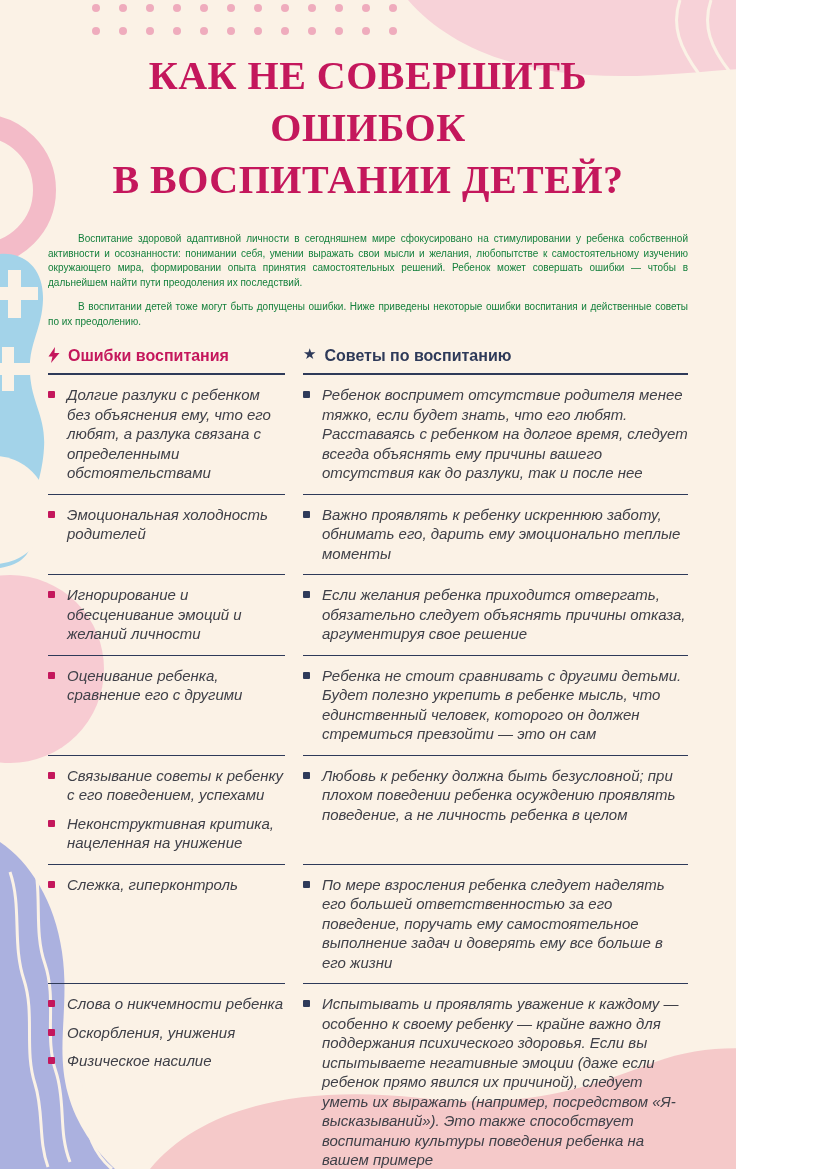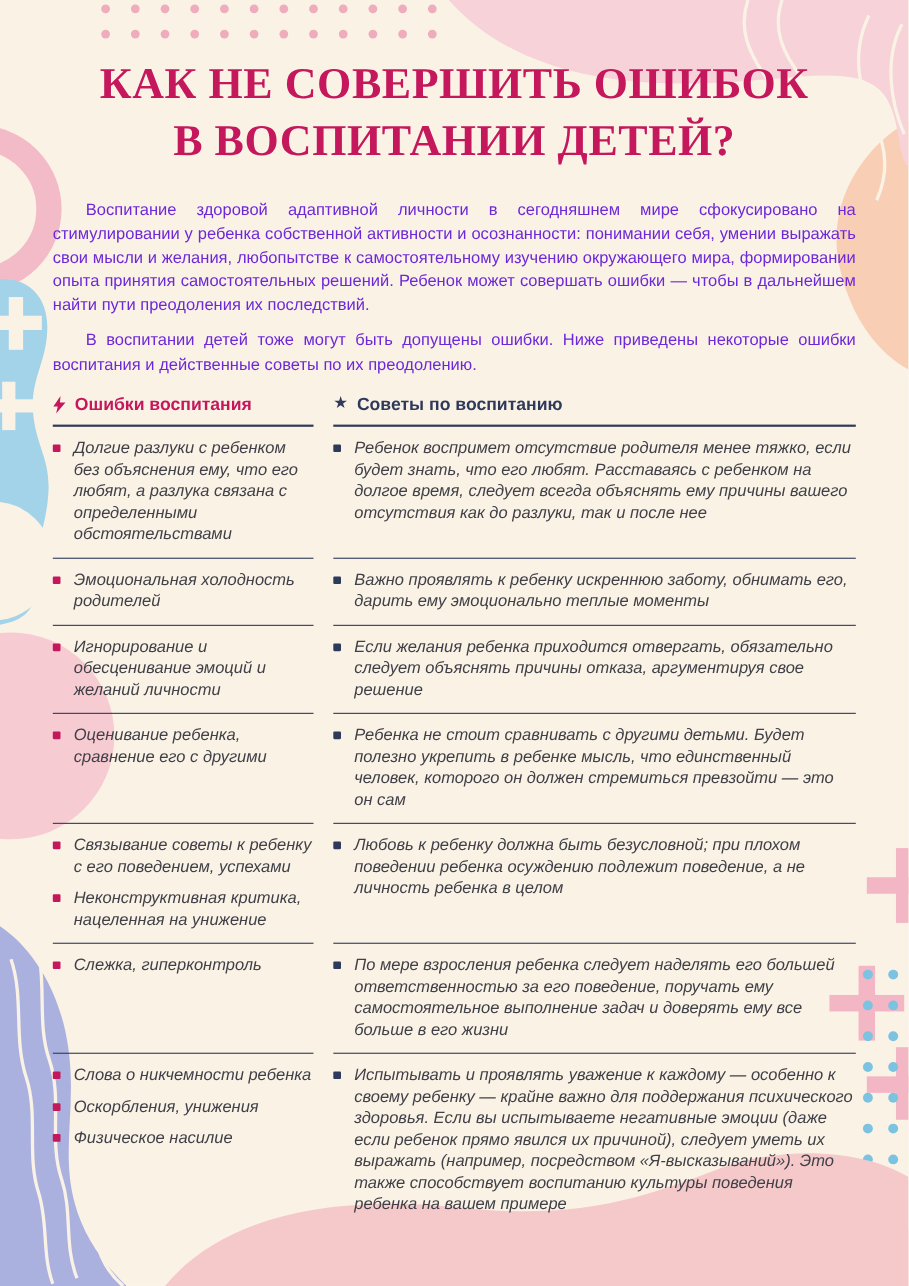--- a/index.html
+++ b/index.html
@@ -1,20 +1,20 @@
 <!DOCTYPE html>
 <html lang="ru"><head>
 <meta charset="utf-8">
 <style>
   * { margin:0; padding:0; box-sizing:border-box; }
   html,body { width:826px; height:1169px; }
   body { font-family:"Liberation Sans","DejaVu Sans",sans-serif; }
 
   .page {
-    position:relative; width:826px; height:1169px;
+    position:relative; width:736px; height:1169px;
     background:#FBF2E6; overflow:hidden;
   }
   .deco { position:absolute; inset:0; z-index:0; }
   .deco * { pointer-events:none; }
   .deco-abs { position:absolute; }
 
   .ring {
     position:absolute; left:-96px; top:114px; width:152px; height:152px;
     border:23px solid #F3BBC8; border-radius:50%;
   }
@@ -30,21 +30,21 @@
 
   h1.title {
     margin-top:50px; text-align:center;
     font-family:"Liberation Serif","DejaVu Serif",serif;
     font-weight:700; font-size:40px; line-height:1.3;
     color:#C4175C; letter-spacing:.5px;
   }
 
   p.intro {
     margin-top:26px; text-indent:30px; text-align:justify;
-    font-size:15px; line-height:1.45; color:#6d28d9;
+    font-size:10px; line-height:1.45; color:#15803d;
   }
   p.intro + p.intro { margin-top:10px; }
 
   .table { margin-top:18px; }
   .t-grid { display:grid; grid-template-columns:237px 1fr; column-gap:18px; }
 
   .t-head .t-cell {
     padding-bottom:8px; border-bottom:2px solid #2E3A59;
     font-weight:700; font-size:16px; display:flex; gap:8px;
   }
@@ -276,21 +276,21 @@
                 <li>
                   <span class="sq red"></span>
                   <span>Неконструктивная критика, нацеленная на унижение</span>
                 </li>
               </ul>
             </div>
             <div class="t-cell advice">
               <ul class="bullets">
                 <li>
                   <span class="sq navy"></span>
-                  <span>Любовь к ребенку должна быть безусловной; при плохом поведении ребенка осуждению подлежит поведение, а не личность ребенка в целом</span>
+                  <span>Любовь к ребенку должна быть безусловной; при плохом поведении ребенка осуждению проявлять поведение, а не личность ребенка в целом</span>
                 </li>
               </ul>
             </div>
           </div>
           <div class="t-grid t-row">
             <div class="t-cell mistakes">
               <ul class="bullets">
                 <li>
                   <span class="sq red"></span>
                   <span>Слежка, гиперконтроль</span>

